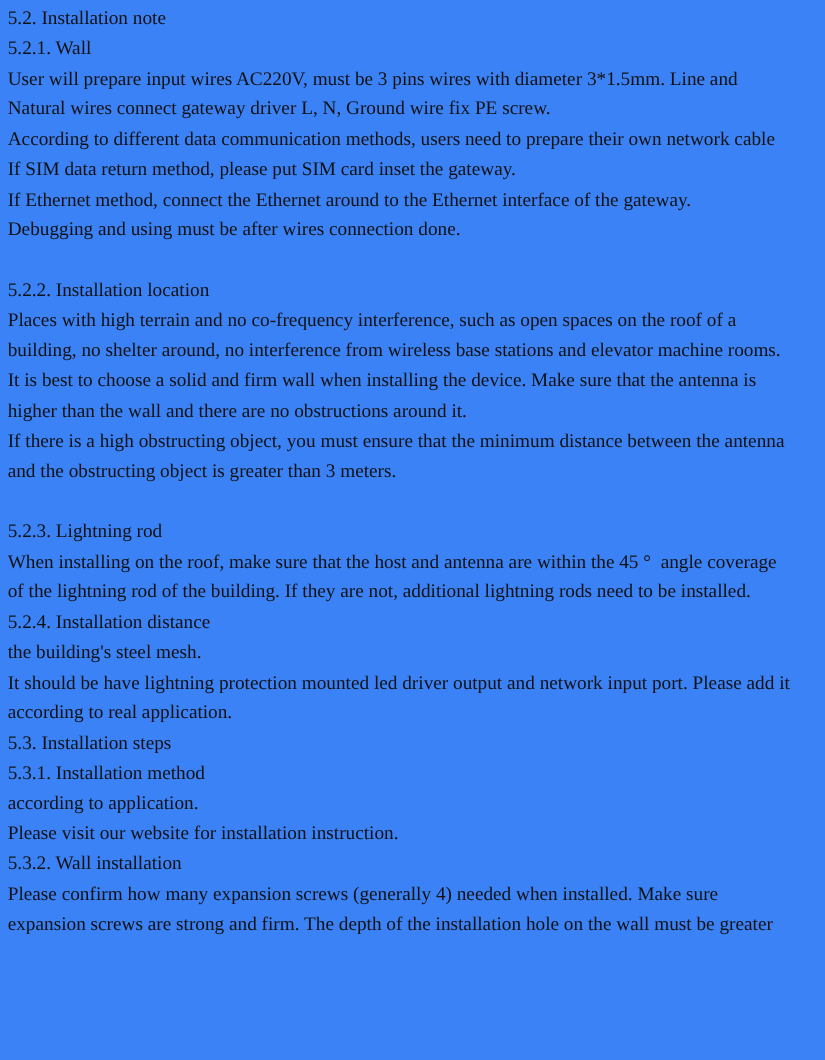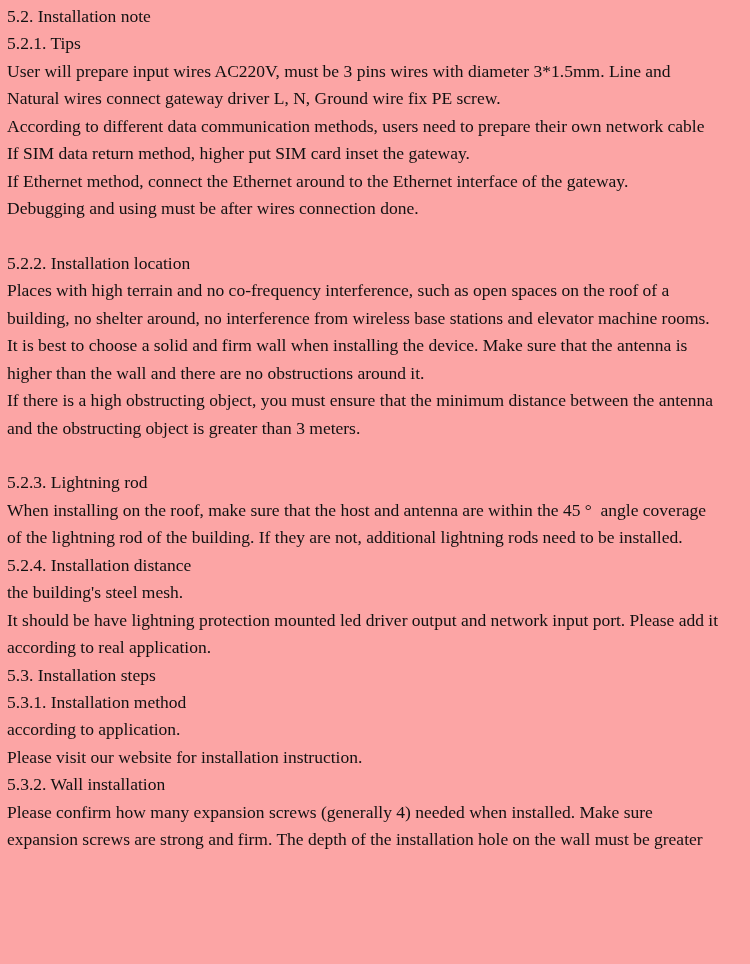--- a/index.html
+++ b/index.html
@@ -4,45 +4,45 @@
 <style>
   html, body {
     margin: 0;
     padding: 0;
     background: #ffffff;
   }
   .page {
     position: relative;
     width: 750px;
     height: 964px;
-    background: #fca5a5;
+    background: #3b82f6;
     overflow: hidden;
     box-sizing: border-box;
     padding: 3px 6px 0 7px;
     font-family: "Liberation Serif", "DejaVu Serif", serif;
     font-size: 17.5px;
     color: #111111;
   }
   .line {
     height: 27.45px;
     line-height: 27.45px;
     white-space: pre;
     overflow: hidden;
   }
 </style>
 </head>
 <body>
 
 <div class="page">
   <div class="line">5.2. Installation note</div>
-  <div class="line">5.2.1. Tips</div>
+  <div class="line">5.2.1. Wall</div>
   <div class="line">User will prepare input wires AC220V, must be 3 pins wires with diameter 3*1.5mm. Line and</div>
   <div class="line">Natural wires connect gateway driver L, N, Ground wire fix PE screw.</div>
   <div class="line">According to different data communication methods, users need to prepare their own network cable</div>
-  <div class="line">If SIM data return method, higher put SIM card inset the gateway.</div>
+  <div class="line">If SIM data return method, please put SIM card inset the gateway.</div>
   <div class="line">If Ethernet method, connect the Ethernet around to the Ethernet interface of the gateway.</div>
   <div class="line">Debugging and using must be after wires connection done.</div>
   <div class="line"></div>
   <div class="line">5.2.2. Installation location</div>
   <div class="line">Places with high terrain and no co-frequency interference, such as open spaces on the roof of a</div>
   <div class="line">building, no shelter around, no interference from wireless base stations and elevator machine rooms.</div>
   <div class="line">It is best to choose a solid and firm wall when installing the device. Make sure that the antenna is</div>
   <div class="line">higher than the wall and there are no obstructions around it.</div>
   <div class="line">If there is a high obstructing object, you must ensure that the minimum distance between the antenna</div>
   <div class="line">and the obstructing object is greater than 3 meters.</div>

